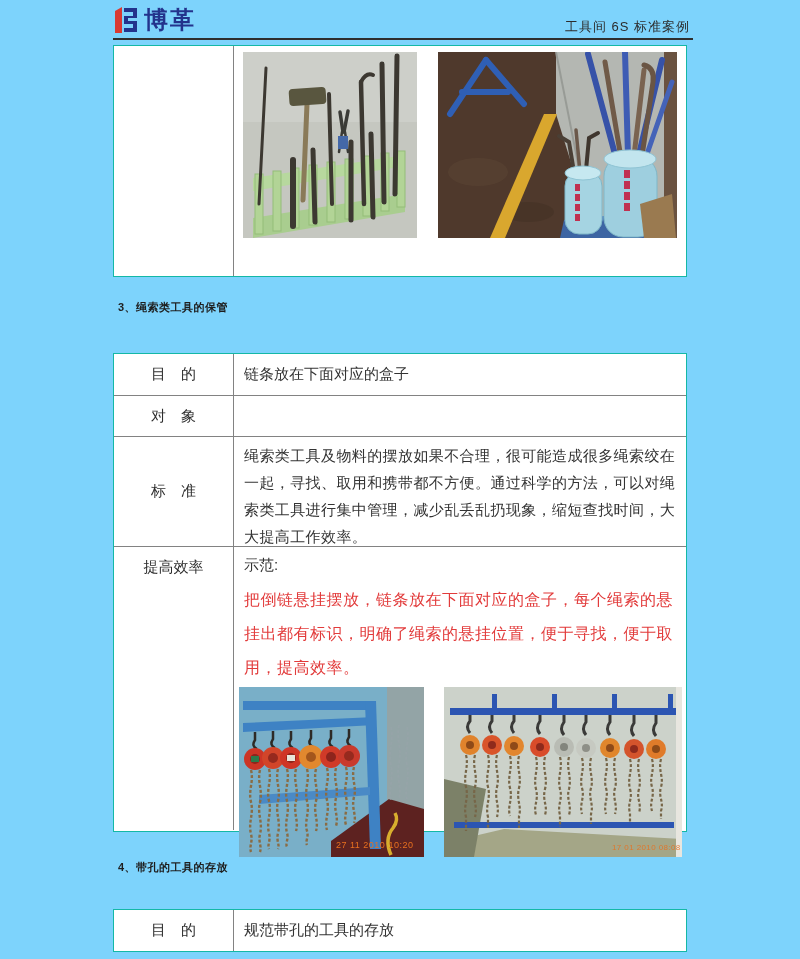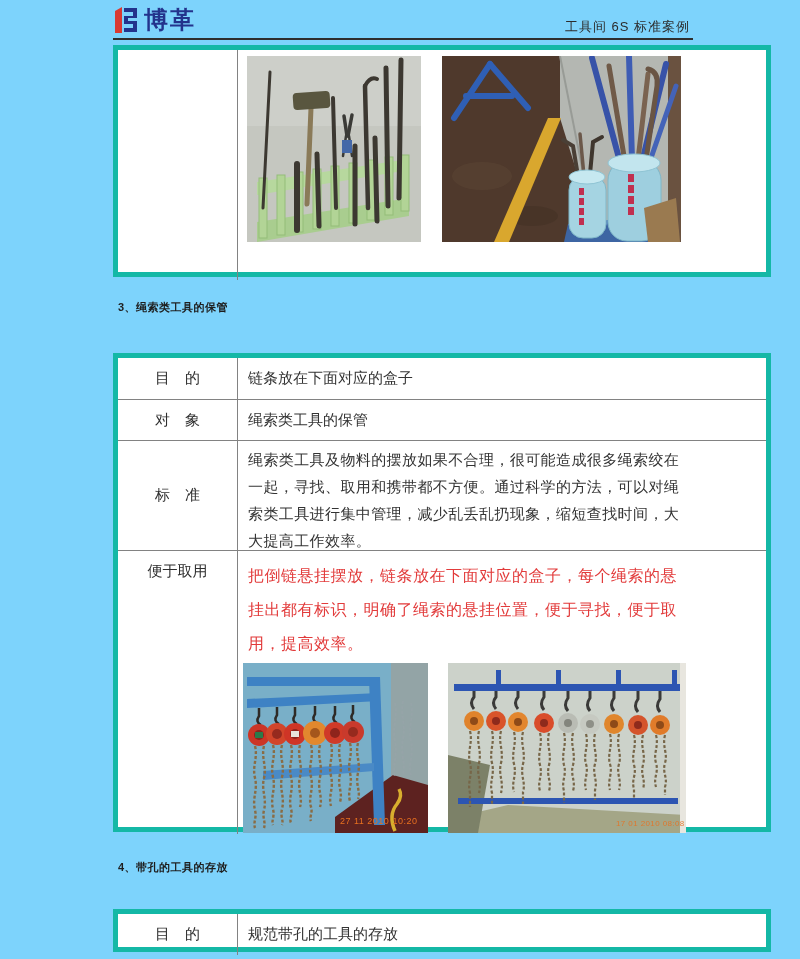--- a/index.html
+++ b/index.html
@@ -9,21 +9,21 @@
   }
 
   
   .header { position:absolute; left:113px; top:3px; width:579px; height:34px; }
   .logo { position:absolute; left:0; top:1px; display:flex; align-items:center; gap:5px; }
   .logo-text { font-size:24px; font-weight:bold; color:#23338c; letter-spacing:2px; line-height:30px; }
   .doc-title { position:absolute; right:2px; bottom:1px; font-size:13px; color:#2c2c2c; letter-spacing:1px; }
   .header-rule { position:absolute; left:113px; top:38px; width:580px; height:2px; background:#2e2e2e; }
 
   
-  .tbl { position:absolute; left:113px; width:658px; border:5px solid #14b8a6; box-sizing:border-box; background:#fff; }
+  .tbl { position:absolute; left:113px; width:574px; border:1px solid #14b8a6; box-sizing:border-box; background:#fff; }
   .trow { display:flex; border-bottom:1px solid #828282; box-sizing:border-box; align-items:stretch; }
   .trow.last { border-bottom:none; }
   .cell-label {
     flex:0 0 120px; width:120px; border-right:1px solid #828282; box-sizing:border-box;
     display:flex; align-items:center; justify-content:center;
     font-size:15px; color:#2e2e2e;
   }
   .cell-label.top-align { align-items:flex-start; padding-top:11px; }
   .cell-content { flex:1 1 auto; box-sizing:border-box; font-size:15px; color:#333; }
   .cell-content.vcenter { display:flex; align-items:center; padding-left:10px; }
@@ -170,31 +170,31 @@
 
   <div class="sec-heading h3">3、绳索类工具的保管</div>
 
   <div class="tbl" style="top:353px;height:479px;">
     <div class="trow" style="height:42px;">
       <div class="cell-label">目　的</div>
       <div class="cell-content vcenter">链条放在下面对应的盒子</div>
     </div>
     <div class="trow" style="height:41px;">
       <div class="cell-label">对　象</div>
-      <div class="cell-content vcenter">绳索类工具的保管</div>
     </div>
     <div class="trow" style="height:110px;">
       <div class="cell-label">标　准</div>
       <div class="cell-content">
         <div class="std-par">绳索类工具及物料的摆放如果不合理，很可能造成很多绳索绞在一起，寻找、取用和携带都不方便。通过科学的方法，可以对绳索类工具进行集中管理，减少乱丢乱扔现象，缩短查找时间，大大提高工作效率。</div>
       </div>
     </div>
     <div class="trow last" style="height:283px;">
-      <div class="cell-label top-align">便于取用</div>
+      <div class="cell-label top-align">提高效率</div>
       <div class="cell-content">
+        <div class="demo-label">示范:</div>
         <div class="red-note">把倒链悬挂摆放，链条放在下面对应的盒子，每个绳索的悬挂出都有标识，明确了绳索的悬挂位置，便于寻找，便于取用，提高效率。</div>
         <div class="photo-strip demo">
 
           <svg class="photo" width="185" height="170" viewBox="0 0 185 170">
             <rect width="185" height="170" fill="#79afc8"></rect>
             <rect x="148" y="0" width="37" height="170" fill="#93a4a6"></rect>
             <polygon points="92,170 185,170 185,122 150,112 92,154" fill="#5d2220"></polygon>
             <g fill="#3e82c4">
               <rect x="4" y="14" width="132" height="9"></rect>
               <polygon points="4,36 136,30 136,38 4,45"></polygon>

